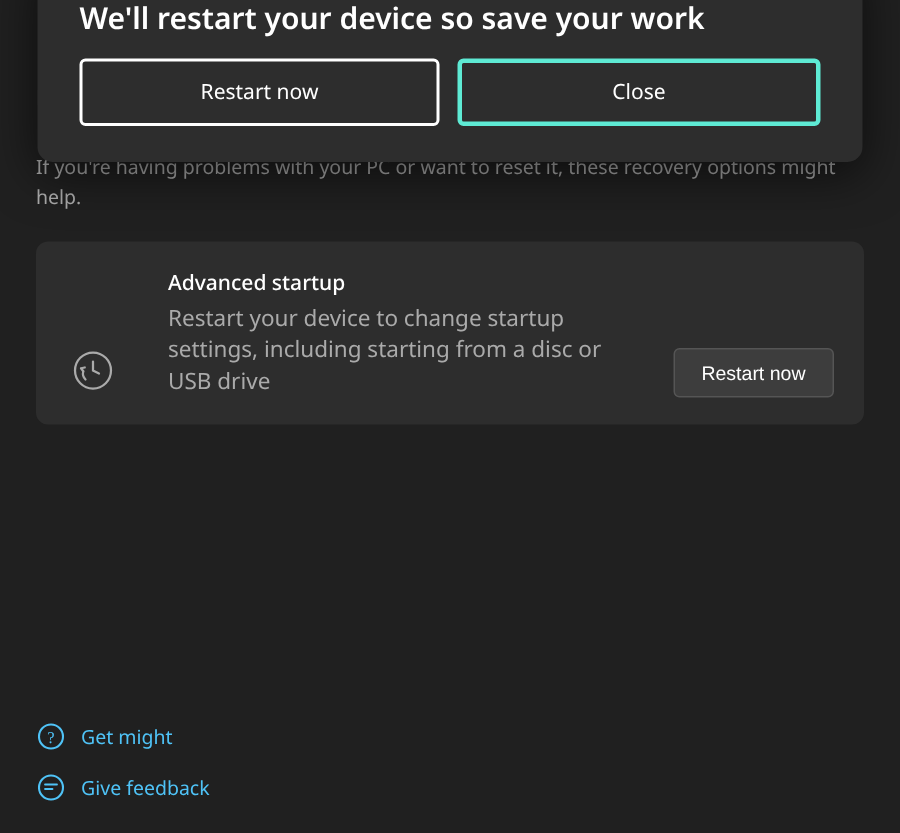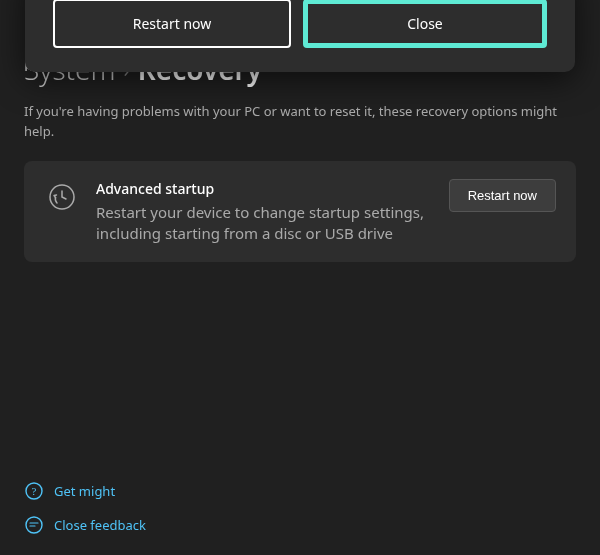--- a/index.html
+++ b/index.html
@@ -90,22 +90,22 @@
       margin-bottom: 20px;
       max-width: 560px;
     }
 
     
     .bg-card {
       background-color: #2d2d2d;
       border-radius: 8px;
       padding: 18px 20px;
       display: flex;
-      align-items: flex-start;
-      gap: 16px;
+      align-items: flex-end;
+      gap: 32px;
       margin-bottom: 0;
       position: relative;
     }
 
     .bg-card-icon {
       width: 36px;
       height: 36px;
       flex-shrink: 0;
       display: flex;
       align-items: center;
@@ -185,21 +185,21 @@
       color: #ffffff;
       font-size: 14px;
       cursor: pointer;
       font-family: inherit;
     }
 
     .modal-btn-close {
       flex: 1;
       padding: 10px 20px;
       background: transparent;
-      border: 5px solid #5eead4;
+      border: 3px solid #5eead4;
       border-radius: 4px;
       color: #ffffff;
       font-size: 14px;
       cursor: pointer;
       font-family: inherit;
     }
 
     
     .bottom-links {
       position: absolute;
@@ -277,20 +277,21 @@
     <span class="breadcrumb-current">Recovery</span>
   </div>
 
   <p class="description">If you're having problems with your PC or want to reset it, these recovery options might help.</p>
 
   <div class="main-area">
 
     <span class="partial-r">R</span>
 
     <div class="modal-container">
+      <h2 class="modal-title">We'll restart your device so save your work</h2>
       <div class="modal-buttons">
         <button class="modal-btn-restart">Restart now</button>
         <button class="modal-btn-close">Close</button>
       </div>
     </div>
 
     <div class="bg-card">
       <div class="bg-card-icon">
         <svg width="28" height="28" viewBox="0 0 28 28" fill="none">
           <circle cx="14" cy="14" r="12" stroke="#aaaaaa" stroke-width="1.5"></circle>
@@ -319,15 +320,15 @@
     </span>
     <span>Get might</span>
   </a>
   <a class="bottom-link">
     <span class="bottom-link-icon">
       <svg width="18" height="18" viewBox="0 0 18 18" fill="none">
         <circle cx="9" cy="9" r="8" stroke="#4fc3f7" stroke-width="1.4"></circle>
         <path d="M5 7h8M5 10h5" stroke="#4fc3f7" stroke-width="1.2" stroke-linecap="round"></path>
       </svg>
     </span>
-    <span>Close feedback</span>
+    <span>Give feedback</span>
   </a>
 </div>
 
 </body></html>

